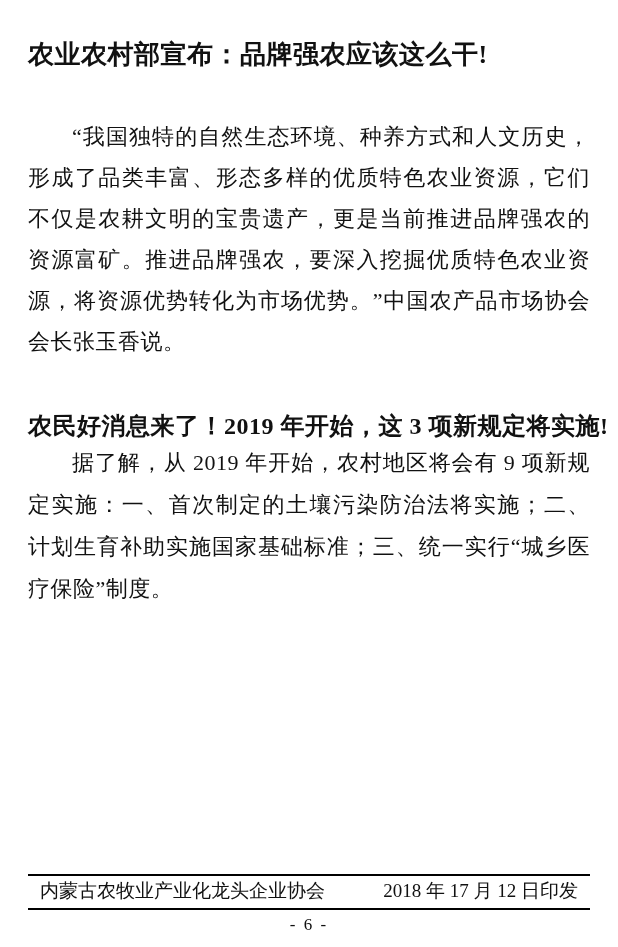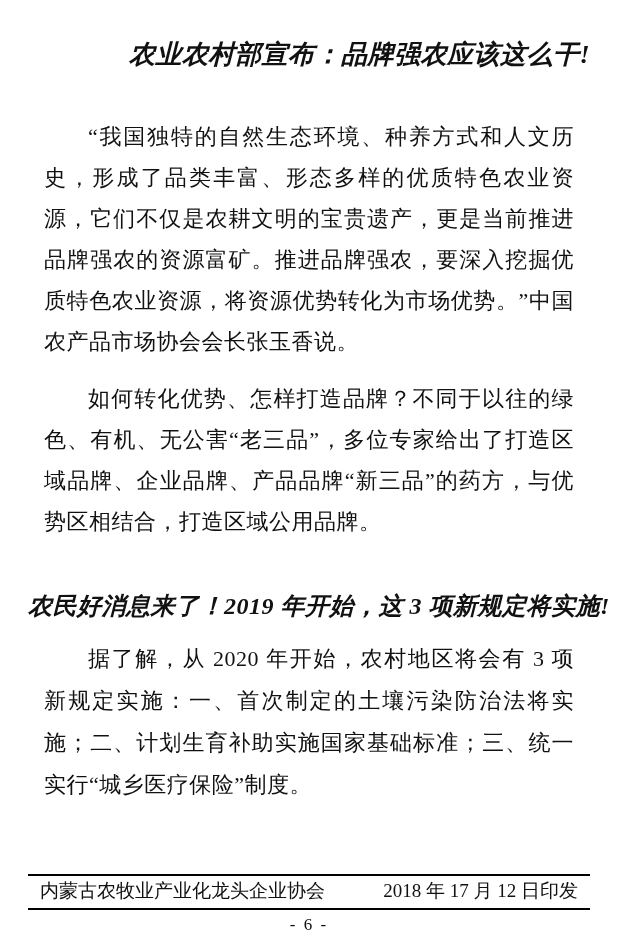--- a/index.html
+++ b/index.html
@@ -20,36 +20,35 @@
     inset: 0;
     padding: 0 28px;
     box-sizing: border-box;
   }
   .doc-title {
     margin: 0;
     padding-top: 40px;
     font-size: 26px;
     line-height: 30px;
     font-weight: bold;
-    text-align: right;
+    text-align: left;
     white-space: nowrap;
     letter-spacing: 0.5px;
-    font-style: italic;
   }
   .doc-title.first {
     margin-bottom: 46px;
   }
   .doc-title.second {
     padding-top: 0;
     margin-top: 48px;
     font-size: 24px;
     line-height: 32px;
   }
   .body-text p {
-    margin: 16px;
+    margin: 0;
     font-size: 22px;
     line-height: 41px;
     text-align: justify;
     text-indent: 2em;
     letter-spacing: 0.5px;
   }
   .body-text.section2 p {
     line-height: 42px;
   }
   .colophon {
@@ -82,27 +81,26 @@
 </style>
 </head>
 <body>
 
 <div class="page">
 
   <h1 class="doc-title first">农业农村部宣布：品牌强农应该这么干!</h1>
 
   <div class="body-text section1">
     <p>“我国独特的自然生态环境、种养方式和人文历史，形成了品类丰富、形态多样的优质特色农业资源，它们不仅是农耕文明的宝贵遗产，更是当前推进品牌强农的资源富矿。推进品牌强农，要深入挖掘优质特色农业资源，将资源优势转化为市场优势。”中国农产品市场协会会长张玉香说。</p>
-    <p>如何转化优势、怎样打造品牌？不同于以往的绿色、有机、无公害“老三品”，多位专家给出了打造区域品牌、企业品牌、产品品牌“新三品”的药方，与优势区相结合，打造区域公用品牌。</p>
   </div>
 
   <h1 class="doc-title second">农民好消息来了！2019 年开始，这 3 项新规定将实施!</h1>
 
   <div class="body-text section2">
-    <p>据了解，从 2020 年开始，农村地区将会有 3 项新规定实施：一、首次制定的土壤污染防治法将实施；二、计划生育补助实施国家基础标准；三、统一实行“城乡医疗保险”制度。</p>
+    <p>据了解，从 2019 年开始，农村地区将会有 9 项新规定实施：一、首次制定的土壤污染防治法将实施；二、计划生育补助实施国家基础标准；三、统一实行“城乡医疗保险”制度。</p>
   </div>
 
   <div class="colophon">
     <div class="colophon-row">
       <span>内蒙古农牧业产业化龙头企业协会</span>
       <span>2018 年 17 月 12 日印发</span>
     </div>
   </div>
 
   <div class="page-number">- 6 -</div>

